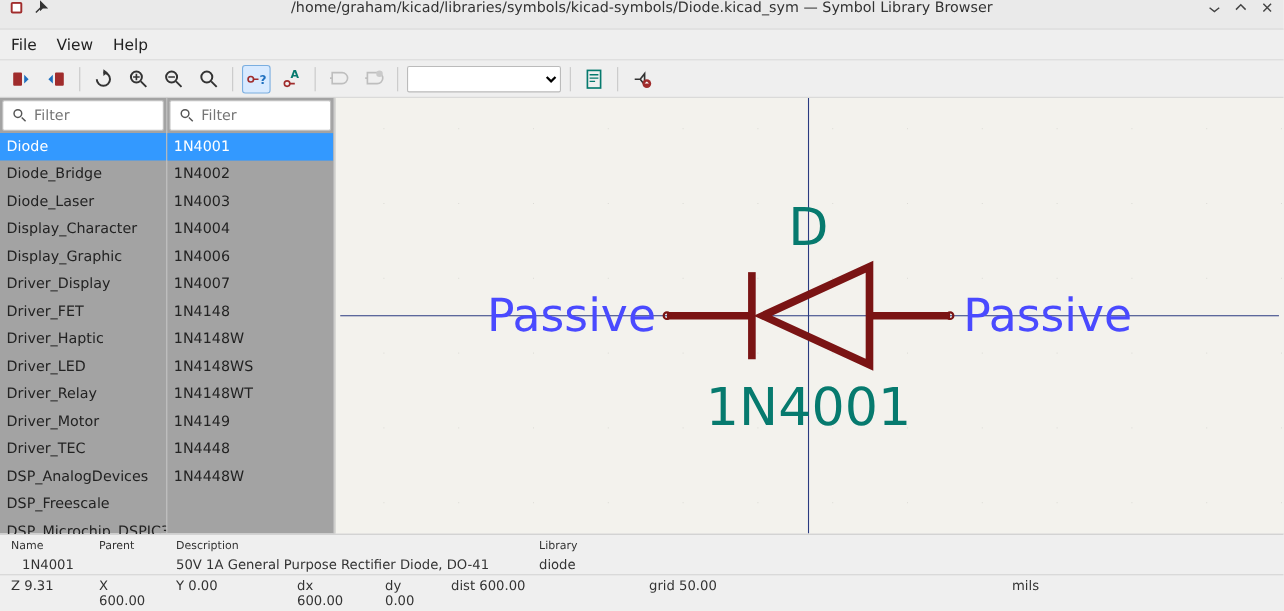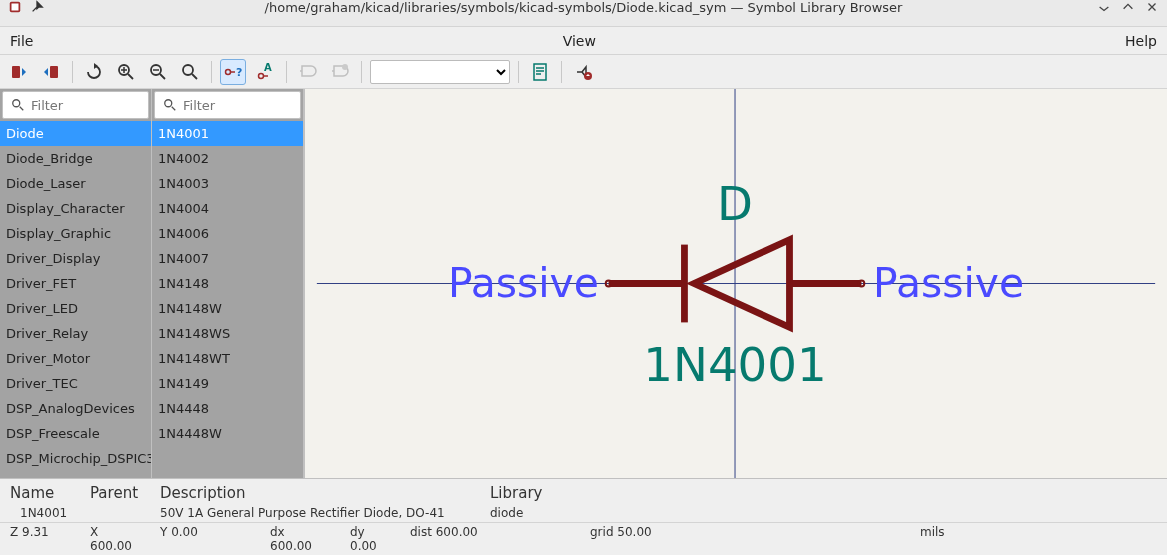--- a/index.html
+++ b/index.html
@@ -2,21 +2,21 @@
 <html><head>
 <meta charset="utf-8">
 <style>
 * { box-sizing: border-box; margin: 0; padding: 0; font-family: "DejaVu Sans", "Liberation Sans", Arial, sans-serif; }
 body { width: 1167px; height: 555px; display: flex; flex-direction: column; background: #efefef; font-size: 13px; color: #222; overflow: hidden; }
 .titlebar { height: 27px; display: flex; align-items: flex-start; padding: 0 8px; background: #eaeaea; border-bottom: 1px solid #d4d4d4; }
 .titlebar .t-left { display: flex; gap: 8px; align-items: center; width: 60px; }
 .titlebar .t-title { flex: 1; text-align: center; font-size: 13px; color: #333; }
 .titlebar .t-right { display: flex; gap: 10px; width: 60px; justify-content: flex-end; }
 .titlebar svg { width: 14px; height: 14px; }
-.menubar { height: 28px; display: flex; align-items: center; gap: 18px; padding: 0 10px; background: #efefef; border-bottom: 1px solid #d4d4d4; justify-content: space-between; }
+.menubar { height: 28px; display: flex; align-items: center; gap: 18px; padding: 0 10px; background: #efefef; border-bottom: 1px solid #d4d4d4; }
 .menubar span { font-size: 14px; color: #222; cursor: default; }
 .toolbar { height: 34px; display: flex; align-items: center; gap: 6px; padding: 0 6px; background: #efefef; border-bottom: 1px solid #d4d4d4; }
 .toolbar .sep { width: 1px; height: 22px; background: #c8c8c8; margin: 0 2px; }
 .toolbar .tbtn { width: 26px; height: 26px; display: flex; align-items: center; justify-content: center; border-radius: 3px; }
 .toolbar .active { background: #d8eaff; border: 1px solid #7aaee0; }
 .toolbar select { width: 140px; height: 24px; background: #fff; border: 1px solid #bbb; border-radius: 2px; }
 .main { flex: 1; display: flex; min-height: 0; }
 .listpanel { width: 152px; display: flex; flex-direction: column; border-right: 1px solid #c0c0c0; background: #a3a3a3; }
 .listpanel + .listpanel { width: 152px; }
 .filterbox { height: 28px; display: flex; align-items: center; gap: 6px; padding: 0 8px; border: 1px solid #c0c0c0; margin: 2px; border-radius: 2px; background: #fff; }
@@ -25,21 +25,21 @@
 .list { flex: 1; overflow-y: auto; overflow-x: hidden; }
 .list .row { height: 25px; display: flex; align-items: center; padding: 0 6px; font-size: 13px; color: #222; white-space: nowrap; overflow: hidden; }
 .list .row.selected { background: #3399ff; color: #fff; }
 .canvas { flex: 1; position: relative; background: #f3f2ed; border-left: 1px solid #c0c0c0; }
 .canvas svg { width: 100%; height: 100%; }
 .canvas .dotgrid { position: absolute; inset: 0; background-image: radial-gradient(#bdbdb7 0.6px, transparent 0.6px); background-size: 68px 68px; background-position: 10px -6px; opacity: 0.45; }
 .statusbar { border-top: 1px solid #c0c0c0; background: #efefef; font-size: 12px; color: #333; }
 .statusbar .srow { display: flex; }
 .statusbar .scell { padding: 2px 10px; }
 .statusbar .hdr { display: flex; padding-top: 3px; }
-.statusbar .hdr .scell { color: #333; font-size: 15px; }
+.statusbar .hdr .scell { color: #333; font-size: 10px; }
 
 .list::-webkit-scrollbar { width: 10px; }
 .list::-webkit-scrollbar-thumb { background: #c8c8c8; border-radius: 4px; }
 </style>
 </head>
 <body>
 
 <div class="titlebar">
   <div class="t-left">
     <span>
@@ -170,20 +170,21 @@
       <input placeholder="Filter" style="">
     </div>
     <div class="list" id="lib-list">
         <div class="row selected">Diode</div>
         <div class="row">Diode_Bridge</div>
         <div class="row">Diode_Laser</div>
         <div class="row">Display_Character</div>
         <div class="row">Display_Graphic</div>
         <div class="row">Driver_Display</div>
         <div class="row">Driver_FET</div>
+        <div class="row">Driver_Haptic</div>
         <div class="row">Driver_LED</div>
         <div class="row">Driver_Relay</div>
         <div class="row">Driver_Motor</div>
         <div class="row">Driver_TEC</div>
         <div class="row">DSP_AnalogDevices</div>
         <div class="row">DSP_Freescale</div>
         <div class="row">DSP_Microchip_DSPIC33</div>
       </div>
   </div>
   <div class="listpanel">

